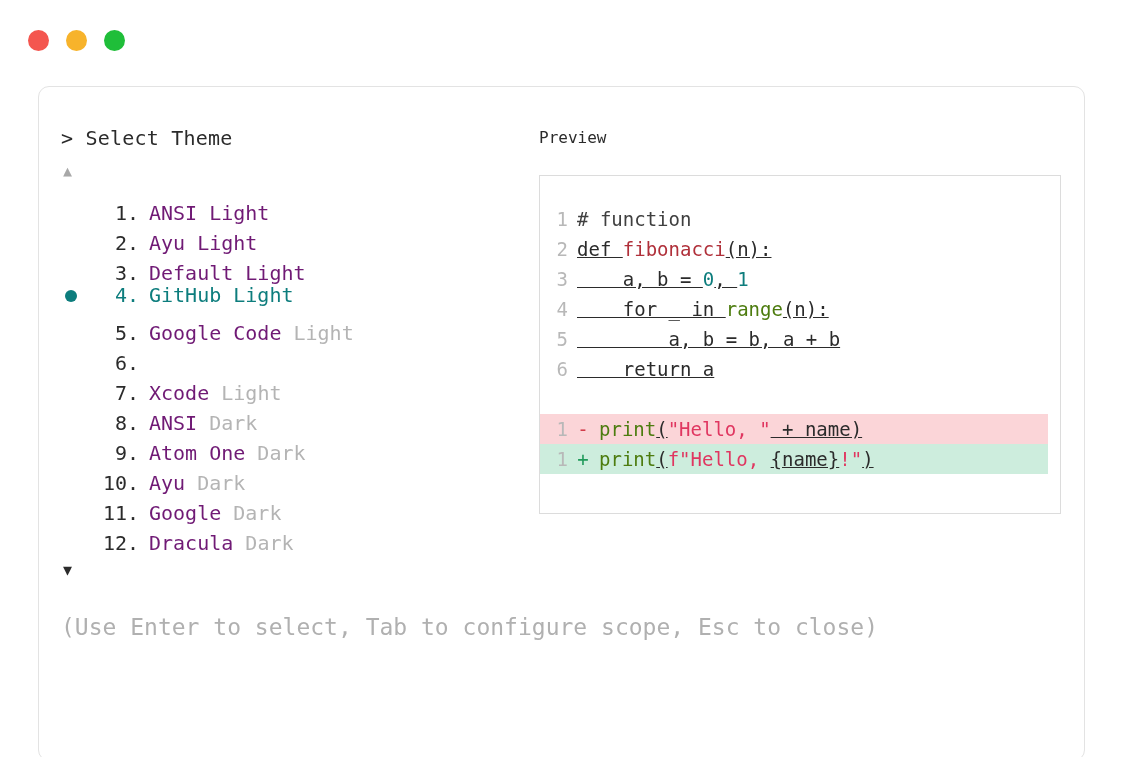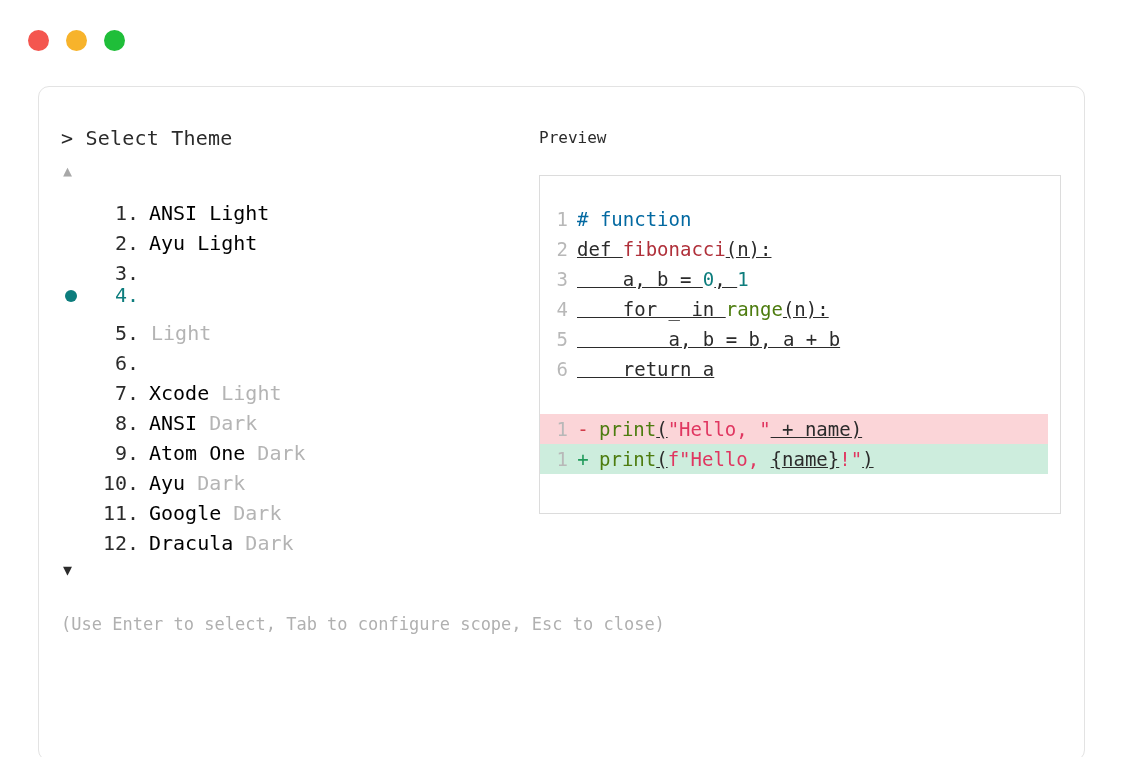--- a/index.html
+++ b/index.html
@@ -103,32 +103,32 @@
     border-radius: 50%;
     background: #0d7d7d;
     display: block;
   }
   .idx {
     width: 46px;
     flex: 0 0 46px;
     text-align: right;
     color: #2b2b2b;
   }
-  .label-main { color: #000000; padding-left: 10px; }
+  .label-main { color: #701a75; padding-left: 10px; }
   .label-suffix { color: #b4b4b4; }
   .theme-row.selected .idx,
   .theme-row.selected .idx-dot,
   .theme-row.selected .label-main,
   .theme-row.selected .label-suffix { color: #0d7d7d; }
 
   .footer-hint {
     position: absolute;
     left: 22px;
     top: 527px;
-    font-size: 17px;
+    font-size: 23px;
     color: #b0b0b0;
     white-space: pre;
   }
 
   
   .right-pane {
     position: absolute;
     left: 500px;
     top: 38px;
     width: 528px;
@@ -162,21 +162,21 @@
   .ln {
     width: 14px;
     flex: 0 0 14px;
     text-align: right;
     color: #b8b8b8;
     margin-right: 9px;
   }
   .code-gap { height: 30px; }
 
   .tok-plain   { color: #2b2b2b; text-decoration: underline; }
-  .tok-comment { color: #0369a1; }
+  .tok-comment { color: #404040; }
   .tok-func    { color: #b0303a; }
   .tok-num     { color: #0d7d7d; }
   .tok-builtin { color: #4d7c0f; }
   .tok-str     { color: #e03660; }
 
   .diff-line {
     display: flex;
     align-items: baseline;
     height: 30px;
     padding-left: 14px;
@@ -202,23 +202,23 @@
   <div class="card-inner">
 
     <div class="left-pane">
       <div class="prompt-line"><span class="prompt-caret">&gt;</span> <span>Select Theme</span></div>
 
       <div class="scroll-arrow scroll-arrow-up">▲</div>
 
       <div class="theme-list" id="theme-list">
           <div class="theme-row"><span class="bullet-cell"></span><span class="idx">1.</span><span class="label-main">ANSI Light</span></div>
           <div class="theme-row"><span class="bullet-cell"></span><span class="idx">2.</span><span class="label-main">Ayu Light</span></div>
-          <div class="theme-row"><span class="bullet-cell"></span><span class="idx">3.</span></div>
-          <div class="theme-row selected"><span class="bullet-cell"><span class="bullet"></span></span><span class="idx">4.</span></div>
-          <div class="theme-row"><span class="bullet-cell"></span><span class="idx">5.</span><span class="label-suffix"> Light</span></div>
+          <div class="theme-row"><span class="bullet-cell"></span><span class="idx">3.</span><span class="label-main">Default Light</span></div>
+          <div class="theme-row selected"><span class="bullet-cell"><span class="bullet"></span></span><span class="idx">4.</span><span class="label-main">GitHub Light</span></div>
+          <div class="theme-row"><span class="bullet-cell"></span><span class="idx">5.</span><span class="label-main">Google Code</span><span class="label-suffix"> Light</span></div>
           <div class="theme-row"><span class="bullet-cell"></span><span class="idx">6.</span></div>
           <div class="theme-row"><span class="bullet-cell"></span><span class="idx">7.</span><span class="label-main">Xcode</span><span class="label-suffix"> Light</span></div>
           <div class="theme-row"><span class="bullet-cell"></span><span class="idx">8.</span><span class="label-main">ANSI</span><span class="label-suffix"> Dark</span></div>
           <div class="theme-row"><span class="bullet-cell"></span><span class="idx">9.</span><span class="label-main">Atom One</span><span class="label-suffix"> Dark</span></div>
           <div class="theme-row"><span class="bullet-cell"></span><span class="idx">10.</span><span class="label-main">Ayu</span><span class="label-suffix"> Dark</span></div>
           <div class="theme-row"><span class="bullet-cell"></span><span class="idx">11.</span><span class="label-main">Google</span><span class="label-suffix"> Dark</span></div>
           <div class="theme-row"><span class="bullet-cell"></span><span class="idx">12.</span><span class="label-main">Dracula</span><span class="label-suffix"> Dark</span></div>
         </div>
 
       <div class="scroll-arrow scroll-arrow-down">▼</div>

